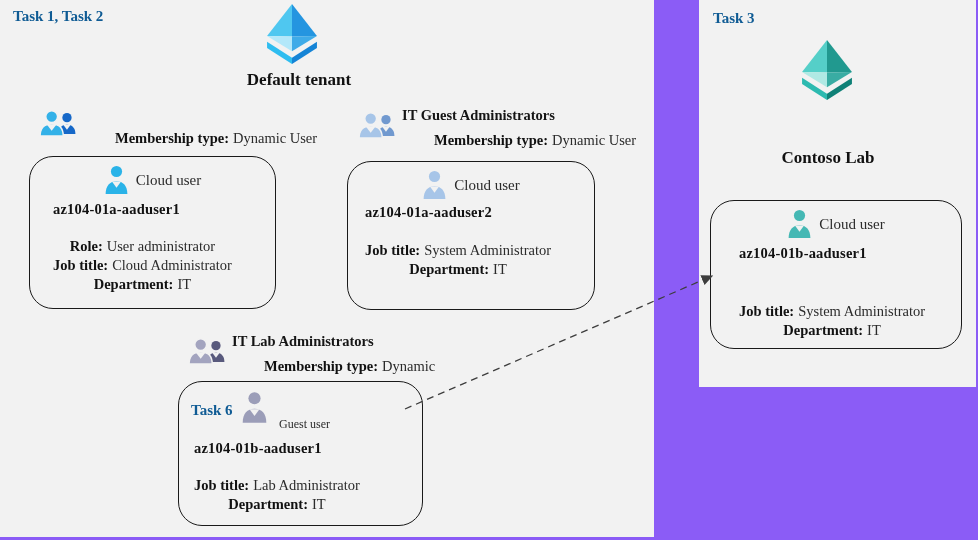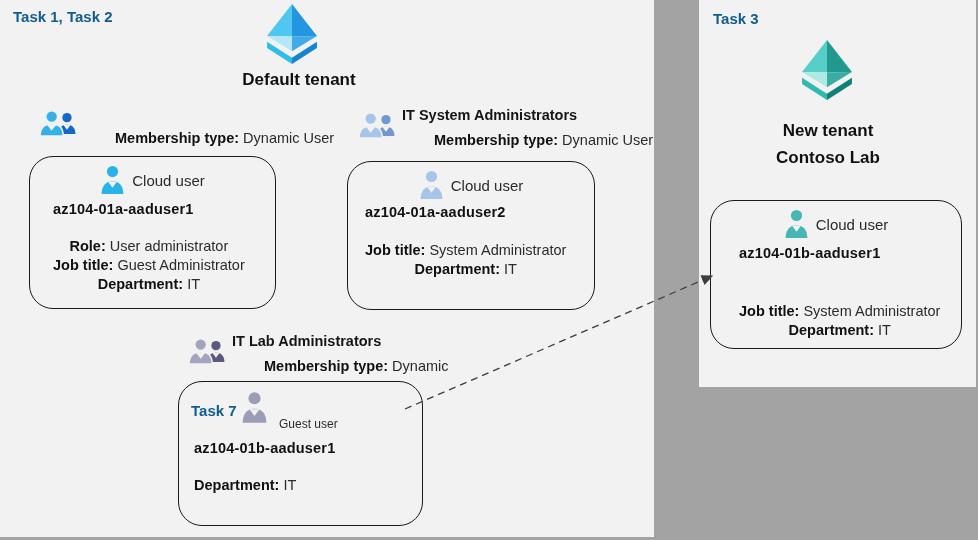--- a/index.html
+++ b/index.html
@@ -1,19 +1,19 @@
 <!DOCTYPE html>
 <html style="--panel-bg: #f2f2f2; --task-blue: #0f5b94; --text: #222222; --border: #1a1a1a; --arrow: #3d3d3d; --aad-blue-tl: #4fc7f0; --aad-blue-tr: #2495e0; --aad-blue-bl: #b3e8fa; --aad-blue-br: #3fabe8; --aad-blue-band-l: #2fbdf0; --aad-blue-band-r: #1584d6; --aad-teal-tl: #55cfc8; --aad-teal-tr: #21998f; --aad-teal-bl: #b0e9e4; --aad-teal-br: #39aca3; --aad-teal-band-l: #2dbab0; --aad-teal-band-r: #0f8177; --user-cyan: #2ab3e8; --user-steel: #a7c5e8; --user-gray: #9b9db8; --user-teal: #45b8b4; --group1-front: #33b1e8; --group1-back: #1668c8; --group2-front: #a7c5e8; --group2-back: #7199cf; --group3-front: #a3a4bf; --group3-back: #595a7d;"><head>
 <meta charset="utf-8">
 <style>
   html,body{margin:0;padding:0;background:#fff;}
   #canvas{
     position:relative;width:978px;height:540px;overflow:hidden;
-    background:#a3a3a3;
-    font-family:Liberation Sans, sans-serif;
+    background:#8b5cf6;
+    font-family:Liberation Serif, serif;
     color:var(--text,#222);
     -webkit-font-smoothing:antialiased;
   }
   .panel{position:absolute;background:var(--panel-bg,#f2f2f2);}
   #left-panel{left:0;top:0;width:654px;height:537px;}
   #right-panel{left:699px;top:0;width:277px;height:387px;}
   .abs{position:absolute;}
   .task-label{font-weight:bold;font-size:15px;color:var(--task-blue,#0f5b94);white-space:nowrap;}
   .tenant-title{font-weight:bold;font-size:17px;color:#111;text-align:center;white-space:nowrap;}
   .group-title{position:absolute;left:44px;top:0;font-weight:bold;font-size:14.5px;color:#151515;white-space:nowrap;}
@@ -85,35 +85,35 @@
         <svg width="25" height="30" viewBox="0 0 24 29">
           <circle cx="12" cy="6.3" r="5.4" class="f-cyan"></circle>
           <path d="M1.5,28 C1.5,20 5.6,15.6 12,15.6 C18.4,15.6 22.5,20 22.5,28 Z" class="f-cyan"></path>
           <polygon points="7.6,16 16.4,16 12,22" class="neck"></polygon>
         </svg>
         <span class="type-label">Cloud user</span>
       </div>
       <div class="card-name" style="left:23px;top:44px">az104-01a-aaduser1</div>
       <div class="card-fields" style="left:23px;top:80px">
         <div class="field"><b>Role:</b><span>User administrator</span></div>
-        <div class="field"><b>Job title:</b><span>Guest Administrator</span></div>
+        <div class="field"><b>Job title:</b><span>Cloud Administrator</span></div>
         <div class="field"><b>Department:</b><span>IT</span></div>
       </div>
     </div>
 
     <div class="abs" style="left:358px;top:107px;width:290px;height:50px">
       <svg class="group-icon" width="38" height="33" viewBox="0 0 36 31">
         <circle cx="26.5" cy="9" r="4.4" class="g2b"></circle>
         <path d="M18.5,24.5 C18.5,18.8 21.4,15.7 26.5,15.7 C31.6,15.7 34.5,18.8 34.5,24.5 Z" class="g2b"></path>
         <polygon points="23.2,16 29.8,16 26.5,20.5" class="neck"></polygon>
         <circle cx="12" cy="8" r="5.6" class="g2f stroke-bg"></circle>
         <path d="M1,26.5 C1,19 5.2,15 12,15 C18.8,15 23,19 23,26.5 Z" class="g2f stroke-bg"></path>
         <polygon points="7.4,15.4 16.6,15.4 12,21.5" class="neck"></polygon>
       </svg>
-      <div class="group-title">IT System Administrators</div>
+      <div class="group-title">IT Guest Administrators</div>
       <div class="group-mem">
         <b>Membership type:</b><span>Dynamic User</span>
       </div>
     </div>
 
     <div class="card" style="left:347px;top:161px;width:246px;height:147px">
       <div class="card-header">
         <svg width="25" height="30" viewBox="0 0 24 29">
           <circle cx="12" cy="6.3" r="5.4" class="f-steel"></circle>
           <path d="M1.5,28 C1.5,20 5.6,15.6 12,15.6 C18.4,15.6 22.5,20 22.5,28 Z" class="f-steel"></path>
@@ -137,47 +137,47 @@
         <path d="M1,26.5 C1,19 5.2,15 12,15 C18.8,15 23,19 23,26.5 Z" class="g3f stroke-bg"></path>
         <polygon points="7.4,15.4 16.6,15.4 12,21.5" class="neck"></polygon>
       </svg>
       <div class="group-title">IT Lab Administrators</div>
       <div class="group-mem">
         <b>Membership type:</b><span>Dynamic</span>
       </div>
     </div>
 
     <div class="card" style="left:178px;top:381px;width:243px;height:143px">
-      <div class="guest-task">Task 7</div>
+      <div class="guest-task">Task 6</div>
       <svg class="guest-icon" width="27" height="33" viewBox="0 0 24 29">
         <circle cx="12" cy="6.3" r="5.4" class="f-gray"></circle>
         <path d="M1.5,28 C1.5,20 5.6,15.6 12,15.6 C18.4,15.6 22.5,20 22.5,28 Z" class="f-gray"></path>
         <polygon points="7.6,16 16.4,16 12,22" class="neck"></polygon>
       </svg>
       <div class="guest-type">Guest user</div>
       <div class="card-name" style="left:15px;top:58px">az104-01b-aaduser1</div>
       <div class="card-fields" style="left:15px;top:94px">
+        <div class="field"><b>Job title:</b><span>Lab Administrator</span></div>
         <div class="field"><b>Department:</b><span>IT</span></div>
       </div>
     </div>
   </div>
 
   <div id="right-panel" class="panel">
 
     <div class="abs task-label" style="left:14px;top:10px">Task 3</div>
 
     <svg class="abs" style="left:94px;top:38px" width="68" height="64" viewBox="0 0 100 100">
       <polygon points="50,3 11,53 50,54" style="fill:var(--aad-teal-tl)"></polygon>
       <polygon points="50,3 89,53 50,54" style="fill:var(--aad-teal-tr)"></polygon>
       <polygon points="11,53 50,77 50,54" style="fill:var(--aad-teal-bl)"></polygon>
       <polygon points="89,53 50,77 50,54" style="fill:var(--aad-teal-br)"></polygon>
       <polygon points="11,62 50,87 50,97 11,72" style="fill:var(--aad-teal-band-l)"></polygon>
       <polygon points="89,62 50,87 50,97 89,72" style="fill:var(--aad-teal-band-r)"></polygon>
     </svg>
-    <div class="abs tenant-title" style="left:29px;top:121px;width:200px">New tenant</div>
     <div class="abs tenant-title" style="left:29px;top:148px;width:200px">Contoso Lab</div>
 
     <div class="card" style="left:11px;top:200px;width:250px;height:147px">
       <div class="card-header">
         <svg width="25" height="30" viewBox="0 0 24 29">
           <circle cx="12" cy="6.3" r="5.4" class="f-teal"></circle>
           <path d="M1.5,28 C1.5,20 5.6,15.6 12,15.6 C18.4,15.6 22.5,20 22.5,28 Z" class="f-teal"></path>
           <polygon points="7.6,16 16.4,16 12,22" class="neck"></polygon>
         </svg>
         <span class="type-label">Cloud user</span>

